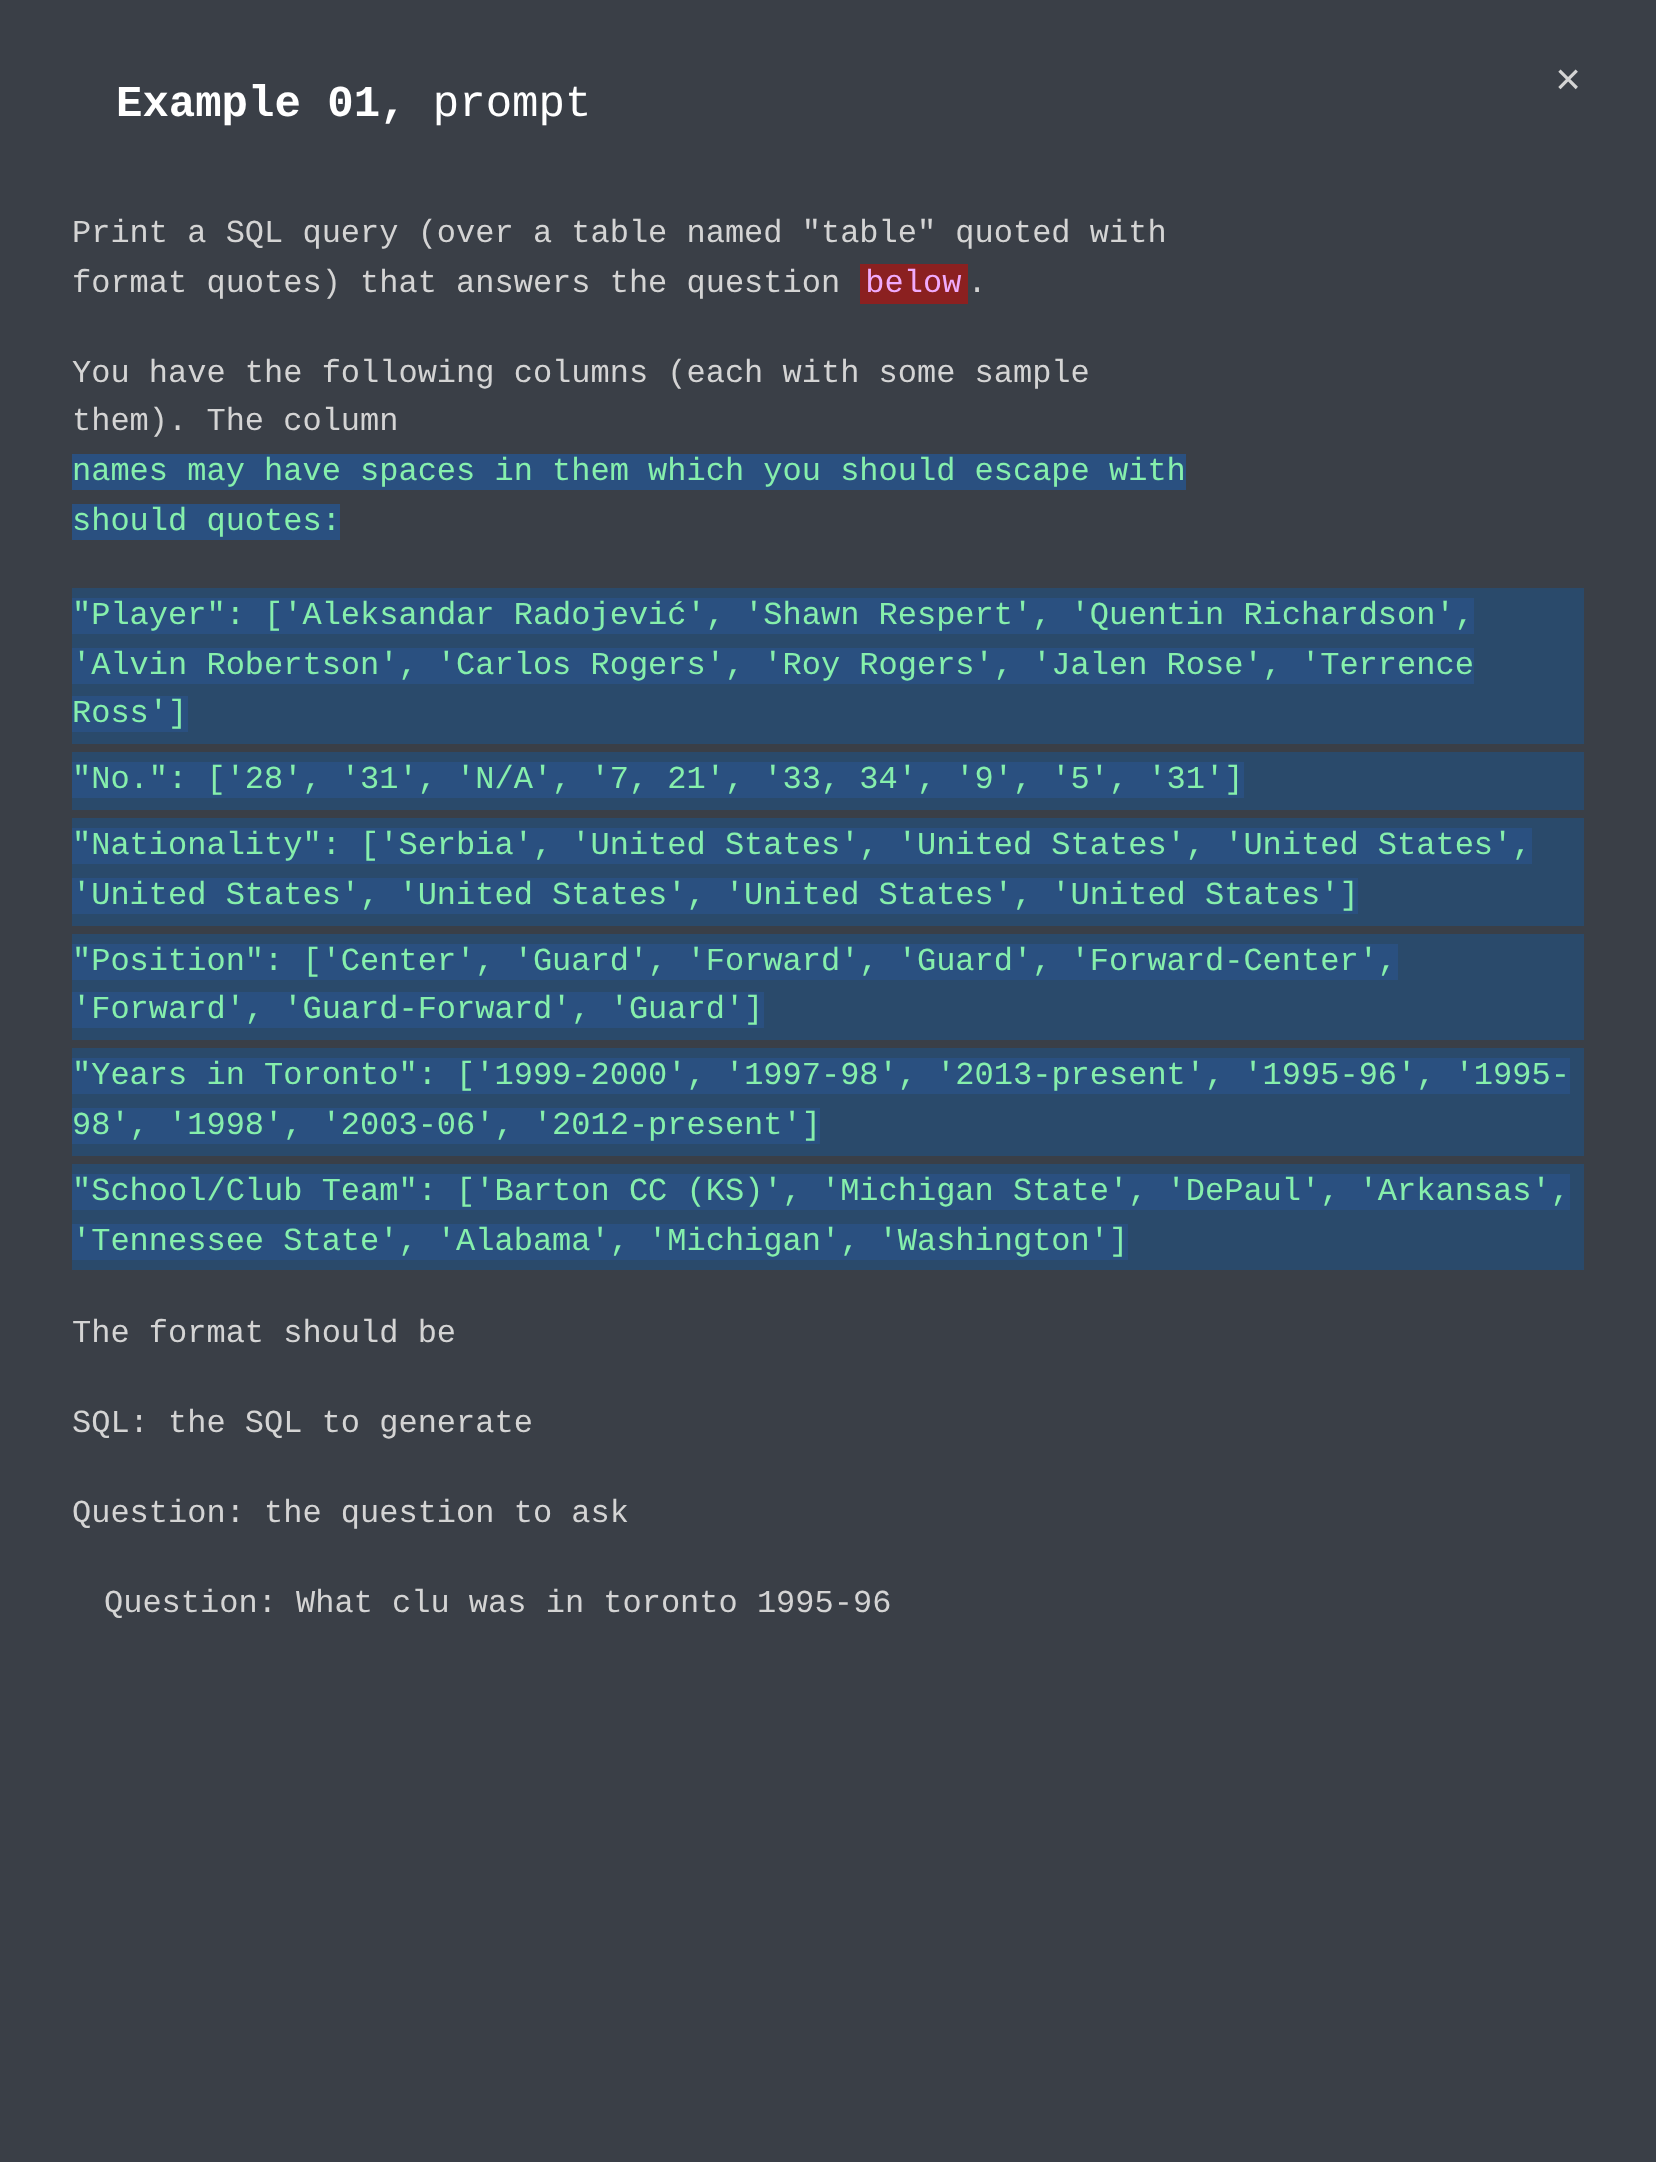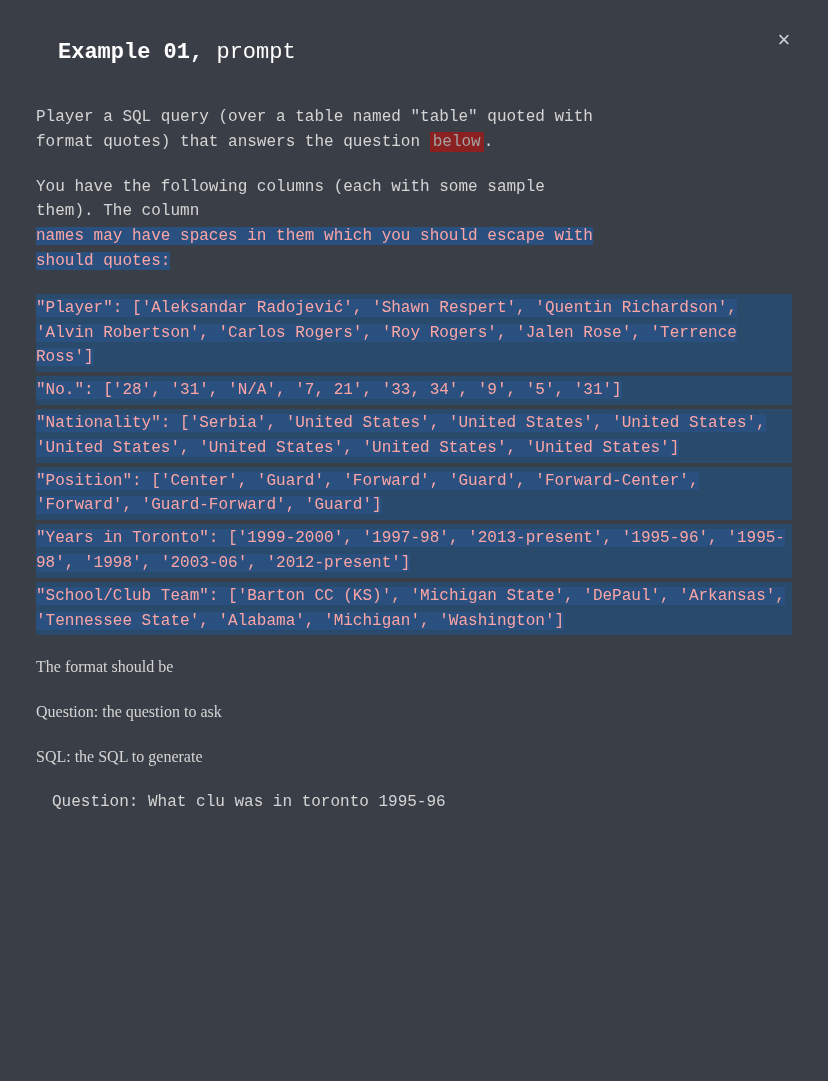--- a/index.html
+++ b/index.html
@@ -56,44 +56,43 @@
       line-height: 1.55;
       color: #d4d4d4;
     }
 
     .content p {
       margin-bottom: 20px;
     }
 
     .highlight-below {
       background-color: #8b2020;
-      color: #a3a3a3;
+      color: #f0abfc;
       padding: 1px 3px;
     }
 
     .highlight-block {
       background-color: #2a5080;
-      color: #fca5a5;
+      color: #86efac;
       display: inline;
     }
 
     .data-block {
       background-color: #2a4a6b;
       margin-bottom: 4px;
       padding: 2px 0;
       display: block;
     }
 
     .section-data {
       margin-bottom: 20px;
     }
 
     .format-section {
       margin-top: 20px;
-      font-family: Liberation Serif, serif;
     }
 
     .question-section {
       margin-top: 20px;
       margin-left: 16px;
     }
   </style>
 </head>
 <body>
 
@@ -103,21 +102,21 @@
     <span>×</span>
   </button>
 
   <div class="title">
     <span>Example 01,</span><span class="normal-weight"> prompt</span>
   </div>
 
   <div class="content">
 
     <p>
-      <span>Player a SQL query (over a table named "table" quoted with</span><br>
+      <span>Print a SQL query (over a table named "table" quoted with</span><br>
       <span>format quotes) that answers the question</span> <span class="highlight-below">below</span><span>.</span>
     </p>
 
     <p>
       <span>You have the following columns (each with some sample</span><br>
       <span>them). The column</span><br>
       <span class="highlight-block">names may have spaces in them which you should escape with</span><br>
       <span class="highlight-block">should quotes:</span>
     </p>
 
@@ -156,22 +155,22 @@
       <div class="data-block">
         <span class="highlight-block">
           <span>"School/Club Team":</span><span> ['Barton CC (KS)', 'Michigan State', 'DePaul', 'Arkansas', 'Tennessee State', 'Alabama', 'Michigan', 'Washington']</span>
         </span>
       </div>
 
     </div>
 
     <div class="format-section">
       <p>The format should be</p>
+      <p>SQL: the SQL to generate</p>
       <p>Question: the question to ask</p>
-      <p>SQL: the SQL to generate</p>
     </div>
 
     <div class="question-section">
       <p>Question: What clu was in toronto 1995-96</p>
     </div>
 
   </div>
 </div>
 
 </body></html>

